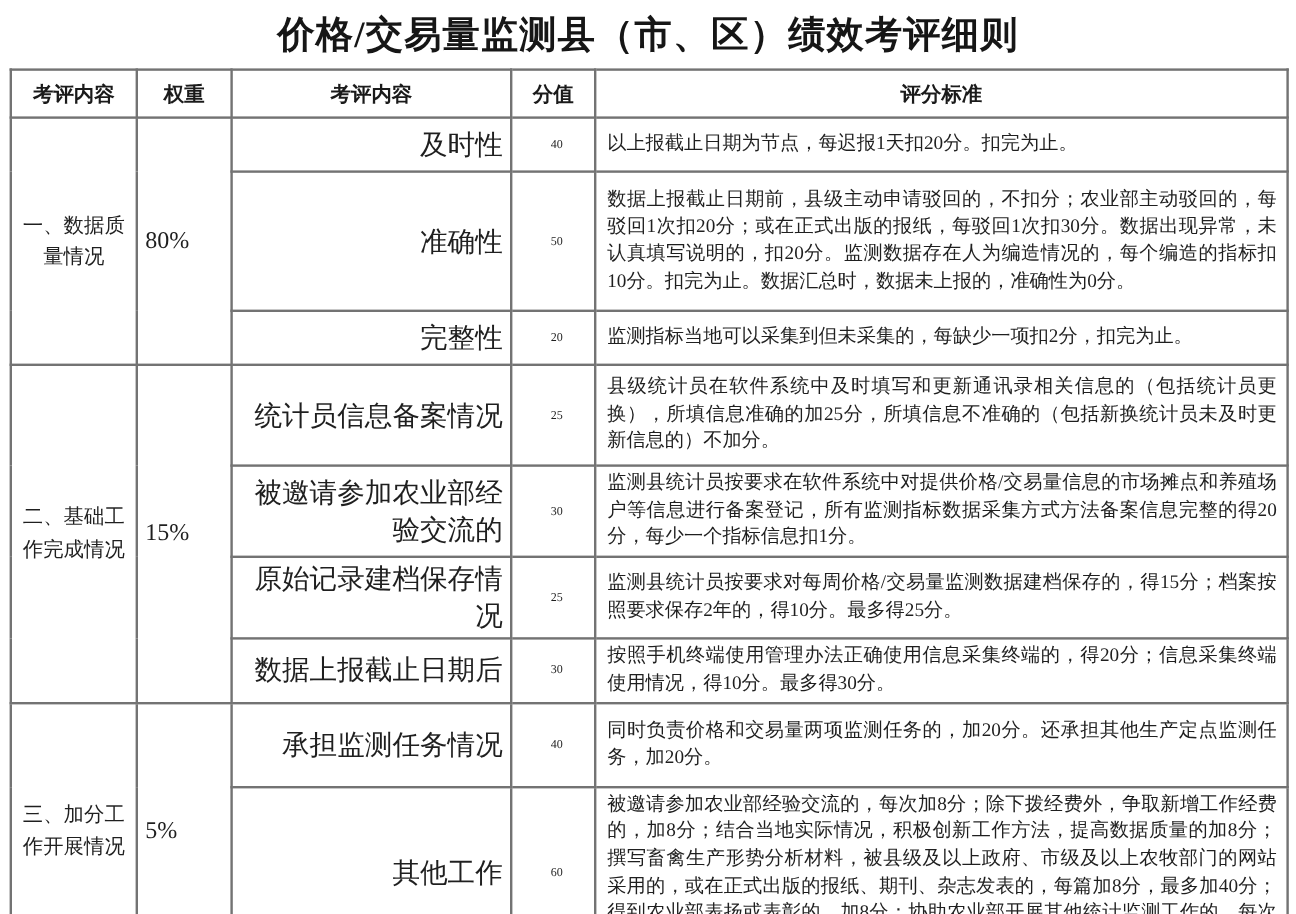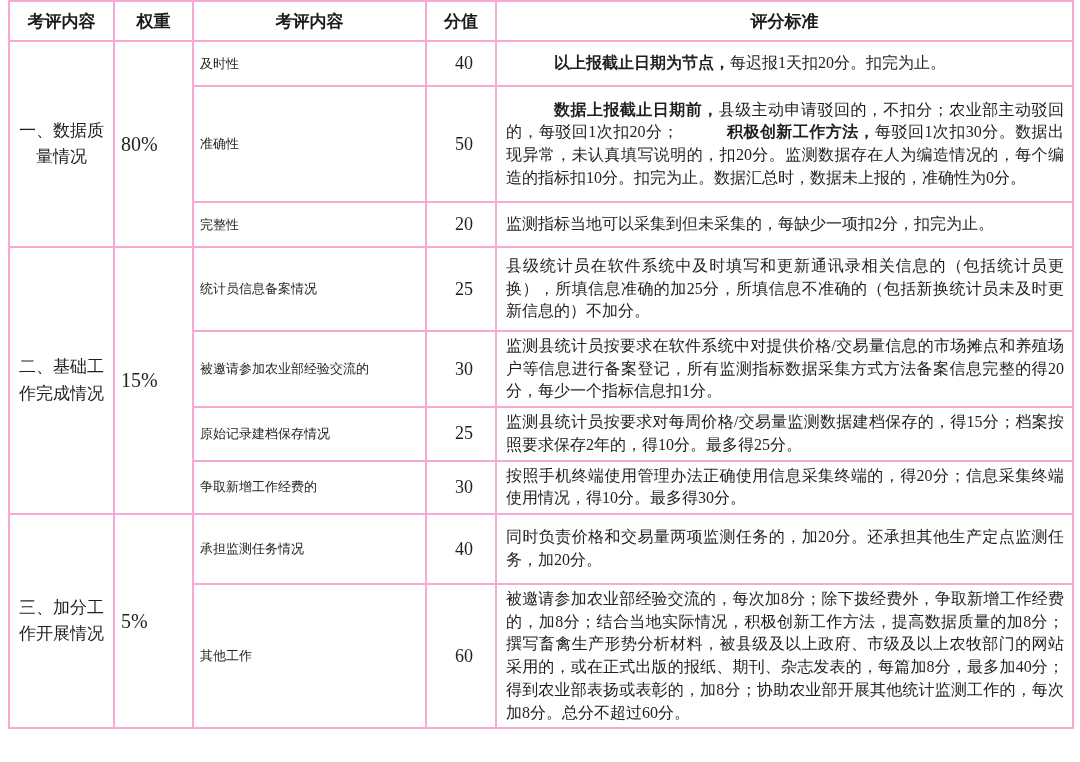--- a/index.html
+++ b/index.html
@@ -21,61 +21,62 @@
     color: #161616;
   }
 
   table.eval {
     margin: 0 8px;
     width: 1064px;
     border-collapse: collapse;
     table-layout: fixed;
   }
   .eval th, .eval td {
-    border: 2px solid #f9a8d4;
+    border: 2px solid #737373;
     padding: 2px 6px;
     vertical-align: middle;
     overflow: hidden;
   }
   .eval th {
     font-size: 17px;
     font-weight: bold;
     text-align: center;
     height: 34px;
     color: #1a1a1a;
   }
   td.cat {
     text-align: center;
     font-size: 17px;
     white-space: pre-line;
     line-height: 1.55;
   }
   td.wt { font-size: 20px; }
-  td.item { text-align: left; font-size: 13px; }
-  td.score { text-align: center; font-size: 18px; padding-left: 12px; }
+  td.item { text-align: right; font-size: 23px; }
+  td.score { text-align: center; font-size: 10px; padding-left: 12px; }
   td.crit {
     font-size: 16px;
     line-height: 1.42;
     text-align: justify;
     padding: 3px 8px 3px 9px;
   }
-  td.crit .b { font-weight: bold; margin-left: 48px; }
+  td.crit .b { font-weight: normal; }
 
   tr.h45  { height: 45px; }
   tr.h116 { height: 116px; }
   tr.h84  { height: 84px; }
   tr.h70  { height: 70px; }
   tr.h50  { height: 50px; margin-left: 40px; }
   tr.h43  { height: 43px; }
   tr.h137 { height: 137px; }
 </style>
 </head>
 <body>
 
 <div class="page">
+  <h1 class="title">价格/交易量监测县（市、区）绩效考评细则</h1>
 
   <table class="eval">
     <colgroup>
       <col style="width:105px">
       <col style="width:79px">
       <col style="width:233px">
       <col style="width:70px">
       <col style="width:577px">
     </colgroup>
     <thead>
@@ -93,21 +94,21 @@
         <td class="cat" rowspan="3">一、数据质
 量情况</td>
         <td class="wt" rowspan="3">80%</td>
         <td class="item">及时性</td>
         <td class="score">40</td>
         <td class="crit"><span class="b">以上报截止日期为节点，</span><span>每迟报1天扣20分。扣完为止。</span></td>
       </tr>
       <tr class="h116">
         <td class="item">准确性</td>
         <td class="score">50</td>
-        <td class="crit"><span class="b">数据上报截止日期前，</span><span>县级主动申请驳回的，不扣分；农业部主动驳回的，每驳回1次扣20分；</span><span class="b">积极创新工作方法，</span><span>每驳回1次扣30分。数据出现异常，未认真填写说明的，扣20分。监测数据存在人为编造情况的，每个编造的指标扣10分。扣完为止。数据汇总时，数据未上报的，准确性为0分。</span></td>
+        <td class="crit"><span class="b">数据上报截止日期前，</span><span>县级主动申请驳回的，不扣分；农业部主动驳回的，每驳回1次扣20分；</span><span class="b">或在正式出版的报纸，</span><span>每驳回1次扣30分。数据出现异常，未认真填写说明的，扣20分。监测数据存在人为编造情况的，每个编造的指标扣10分。扣完为止。数据汇总时，数据未上报的，准确性为0分。</span></td>
       </tr>
       <tr class="h45">
         <td class="item">完整性</td>
         <td class="score">20</td>
         <td class="crit"><span>监测指标当地可以采集到但未采集的，每缺少一项扣2分，扣完为止。</span></td>
       </tr>
     </tbody>
 
     <tbody>
       <tr class="h84">
@@ -122,21 +123,21 @@
         <td class="item">被邀请参加农业部经验交流的</td>
         <td class="score">30</td>
         <td class="crit"><span>监测县统计员按要求在软件系统中对提供价格/交易量信息的市场摊点和养殖场户等信息进行备案登记，所有监测指标数据采集方式方法备案信息完整的得20分，每少一个指标信息扣1分。</span></td>
       </tr>
       <tr class="h50">
         <td class="item">原始记录建档保存情况</td>
         <td class="score">25</td>
         <td class="crit"><span>监测县统计员按要求对每周价格/交易量监测数据建档保存的，得15分；档案按照要求保存2年的，得10分。最多得25分。</span></td>
       </tr>
       <tr class="h43">
-        <td class="item">争取新增工作经费的</td>
+        <td class="item">数据上报截止日期后</td>
         <td class="score">30</td>
         <td class="crit"><span>按照手机终端使用管理办法正确使用信息采集终端的，得20分；信息采集终端使用情况，得10分。最多得30分。</span></td>
       </tr>
     </tbody>
 
     <tbody>
       <tr class="h70">
         <td class="cat" rowspan="2">三、加分工
 作开展情况</td>
         <td class="wt" rowspan="2">5%</td>

